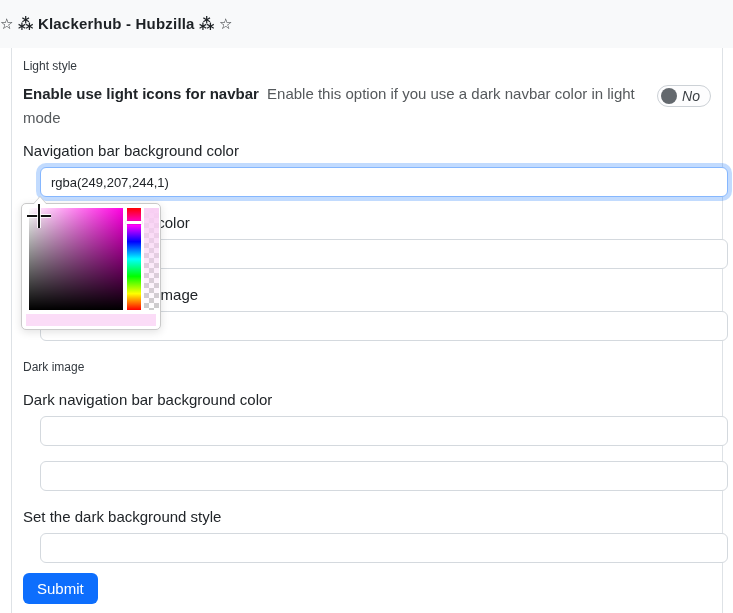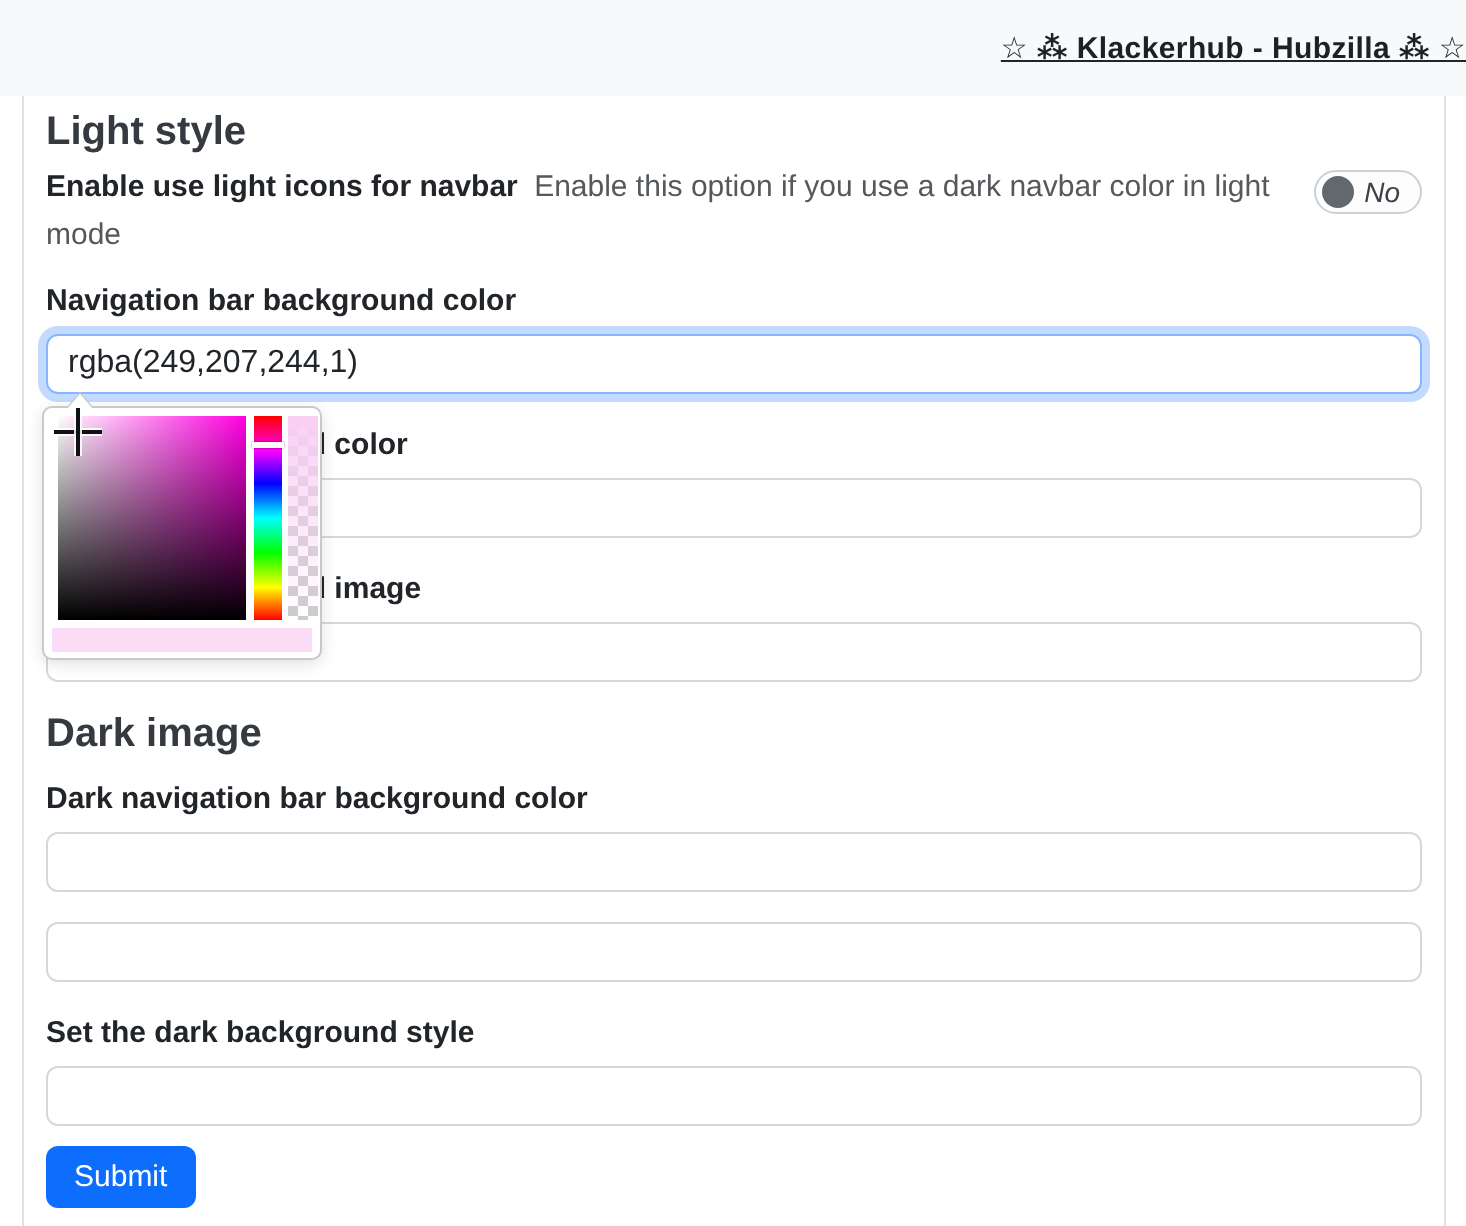--- a/index.html
+++ b/index.html
@@ -1,46 +1,46 @@
 <!DOCTYPE html>
 <html><head>
 <meta charset="utf-8">
 <style>
   * { margin:0; padding:0; box-sizing:border-box; }
   html,body { width:733px; height:613px; overflow:hidden; background:#fff;
     font-family:"Liberation Sans","DejaVu Sans",sans-serif; color:#212529; }
 
   
-  .navbar { height:48px; background:#f8f9fa; display:flex; align-items:center; justify-content:flex-end;text-decoration:underline; }
+  .navbar { height:48px; background:#f8f9fa; display:flex; align-items:center; justify-content:flex-start; }
   .navbar-title { font-size:15px; font-weight:700; color:#1d2125; letter-spacing:.2px; }
 
   
   .panel { position:relative; margin:0 10px 0 11px; min-height:565px;
     border-left:1px solid #dee2e6; border-right:1px solid #dee2e6;
     background:#fff; padding:6px 11px 0 11px; }
 
-  .section-heading { font-size:20px; font-weight:700; color:#343a40; line-height:24px; margin-bottom:4px; }
+  .section-heading { font-size:12px; font-weight:400; color:#343a40; line-height:24px; margin-bottom:4px; }
   .section-heading.dark { margin-top:14px; }
 
   
   .setting-row { font-size:15px; line-height:24px; color:#55595c; min-height:48px; }
   .setting-label { font-weight:700; color:#212529; margin-right:4px; }
   .toggle { float:right; margin:3px 0 4px 12px; display:inline-flex; align-items:center;
     height:22px; padding:0 10px 0 3px; border:1px solid #ccd1d6; border-radius:12px;
     background:#fdfdfe; cursor:pointer;font-style:italic; }
   .toggle-knob { width:16px; height:16px; border-radius:50%; background:#63686d; margin-right:5px; }
   .toggle-state { font-size:14px; color:#3c4146; line-height:1; }
 
   
   .field { margin-top:15px; }
   .field.first { margin-top:10px; }
-  .field-label { display:block; font-weight:700; font-size:15px; line-height:21px; color:#212529; margin-bottom:6px; }
-  .text-input { display:block; width:100%; height:30px; padding:4px 10px; font-size:16px;
+  .field-label { display:block; font-weight:400; font-size:15px; line-height:21px; color:#212529; margin-bottom:6px; }
+  .text-input { display:block; width:100%; height:30px; padding:4px 10px; font-size:13px;
     font-family:"Liberation Sans","DejaVu Sans",sans-serif; color:#212529;
-    background:#fff; border:1px solid #d4d9de; border-radius:6px; outline:none; }
+    background:#fff; border:1px solid #d4d9de; border-radius:6px; outline:none;margin-left:17px; }
   .text-input.focused { border-color:#86b7fe; box-shadow:0 0 0 4px rgba(13,110,253,.25); }
 
   .submit-btn { margin-top:10px; background:#0d6efd; color:#fff; border:none; border-radius:6px;
     padding:7px 14px; font-size:15px; font-family:inherit; cursor:pointer; }
 
   
   .colorpicker { position:absolute; left:9px; top:155px; width:140px; height:127px;
     background:#fff; border:1px solid #c9c9c9; border-radius:5px;
     box-shadow:0 2px 8px rgba(0,0,0,.12); z-index:10; }
   .cp-caret-outer, .cp-caret-inner { position:absolute; width:0; height:0;

